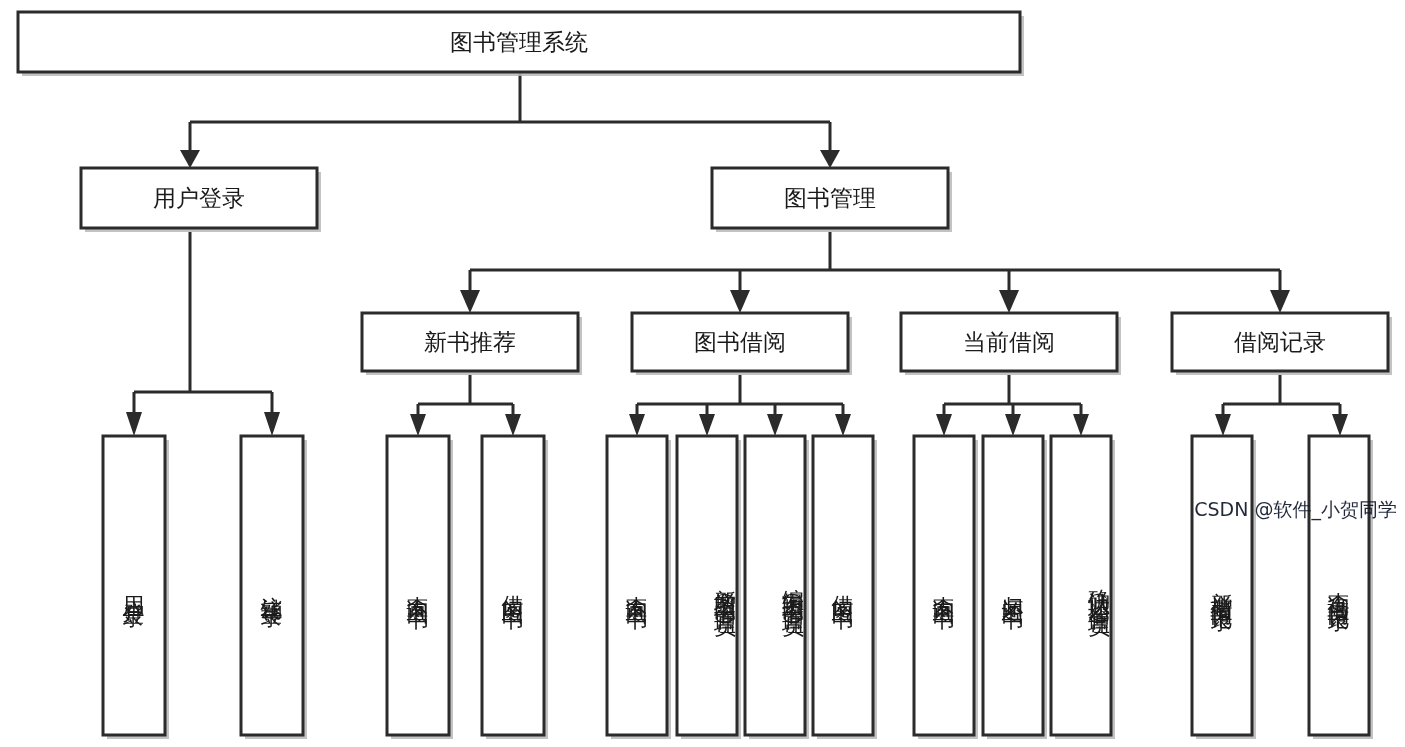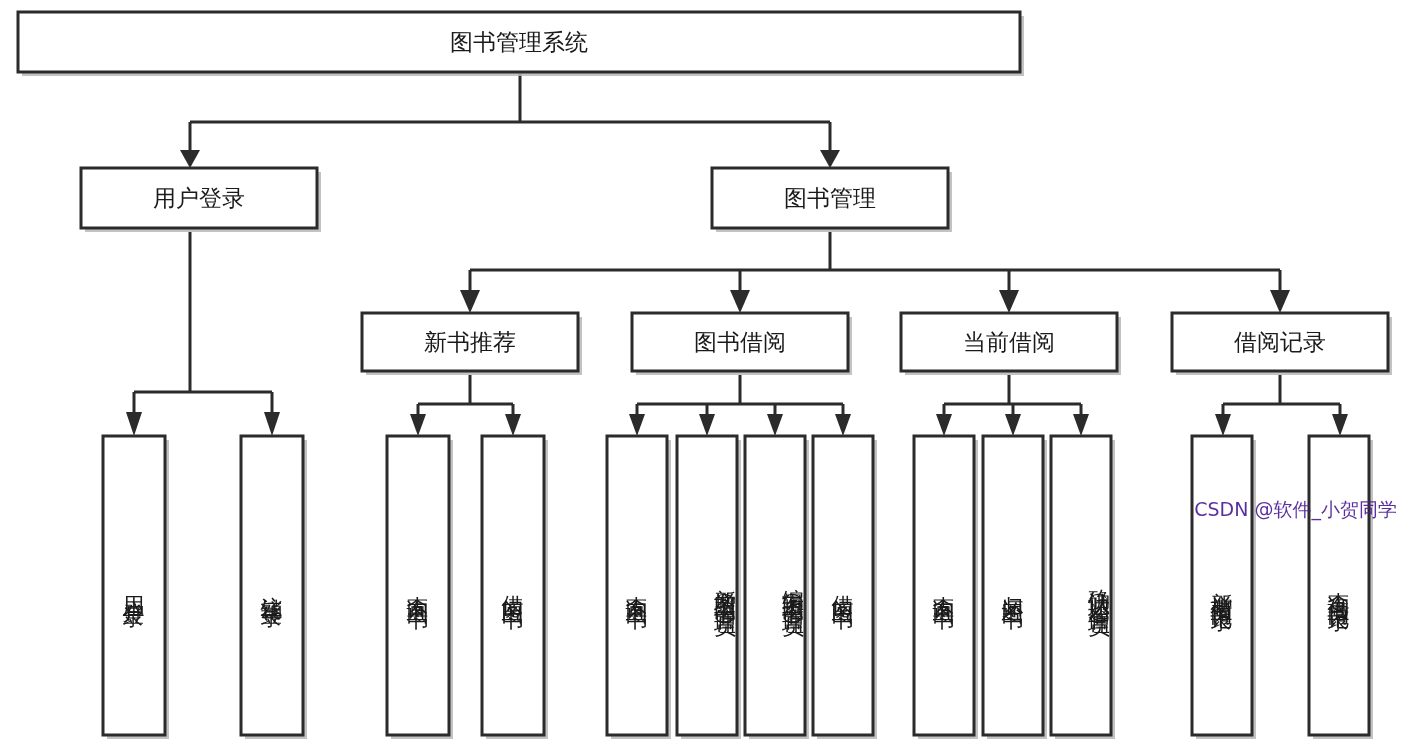--- a/index.html
+++ b/index.html
@@ -68,21 +68,21 @@
     justify-content: center;
     white-space: nowrap;
     pointer-events: none;
   }
   .watermark {
     position: absolute;
     right: 8px;
     bottom: 4px;
     font-family: "DejaVu Sans", "Liberation Sans", sans-serif;
     font-size: 19px;
-    color: #4c1d95;
+    color: #0f172a;
     opacity: 0.92;
     white-space: nowrap;
   }
 </style>
 </head>
 <body>
 
 <div id="diagram-root">
 
   <svg class="flow" viewBox="0 0 1405 747" xmlns="http://www.w3.org/2000/svg">

